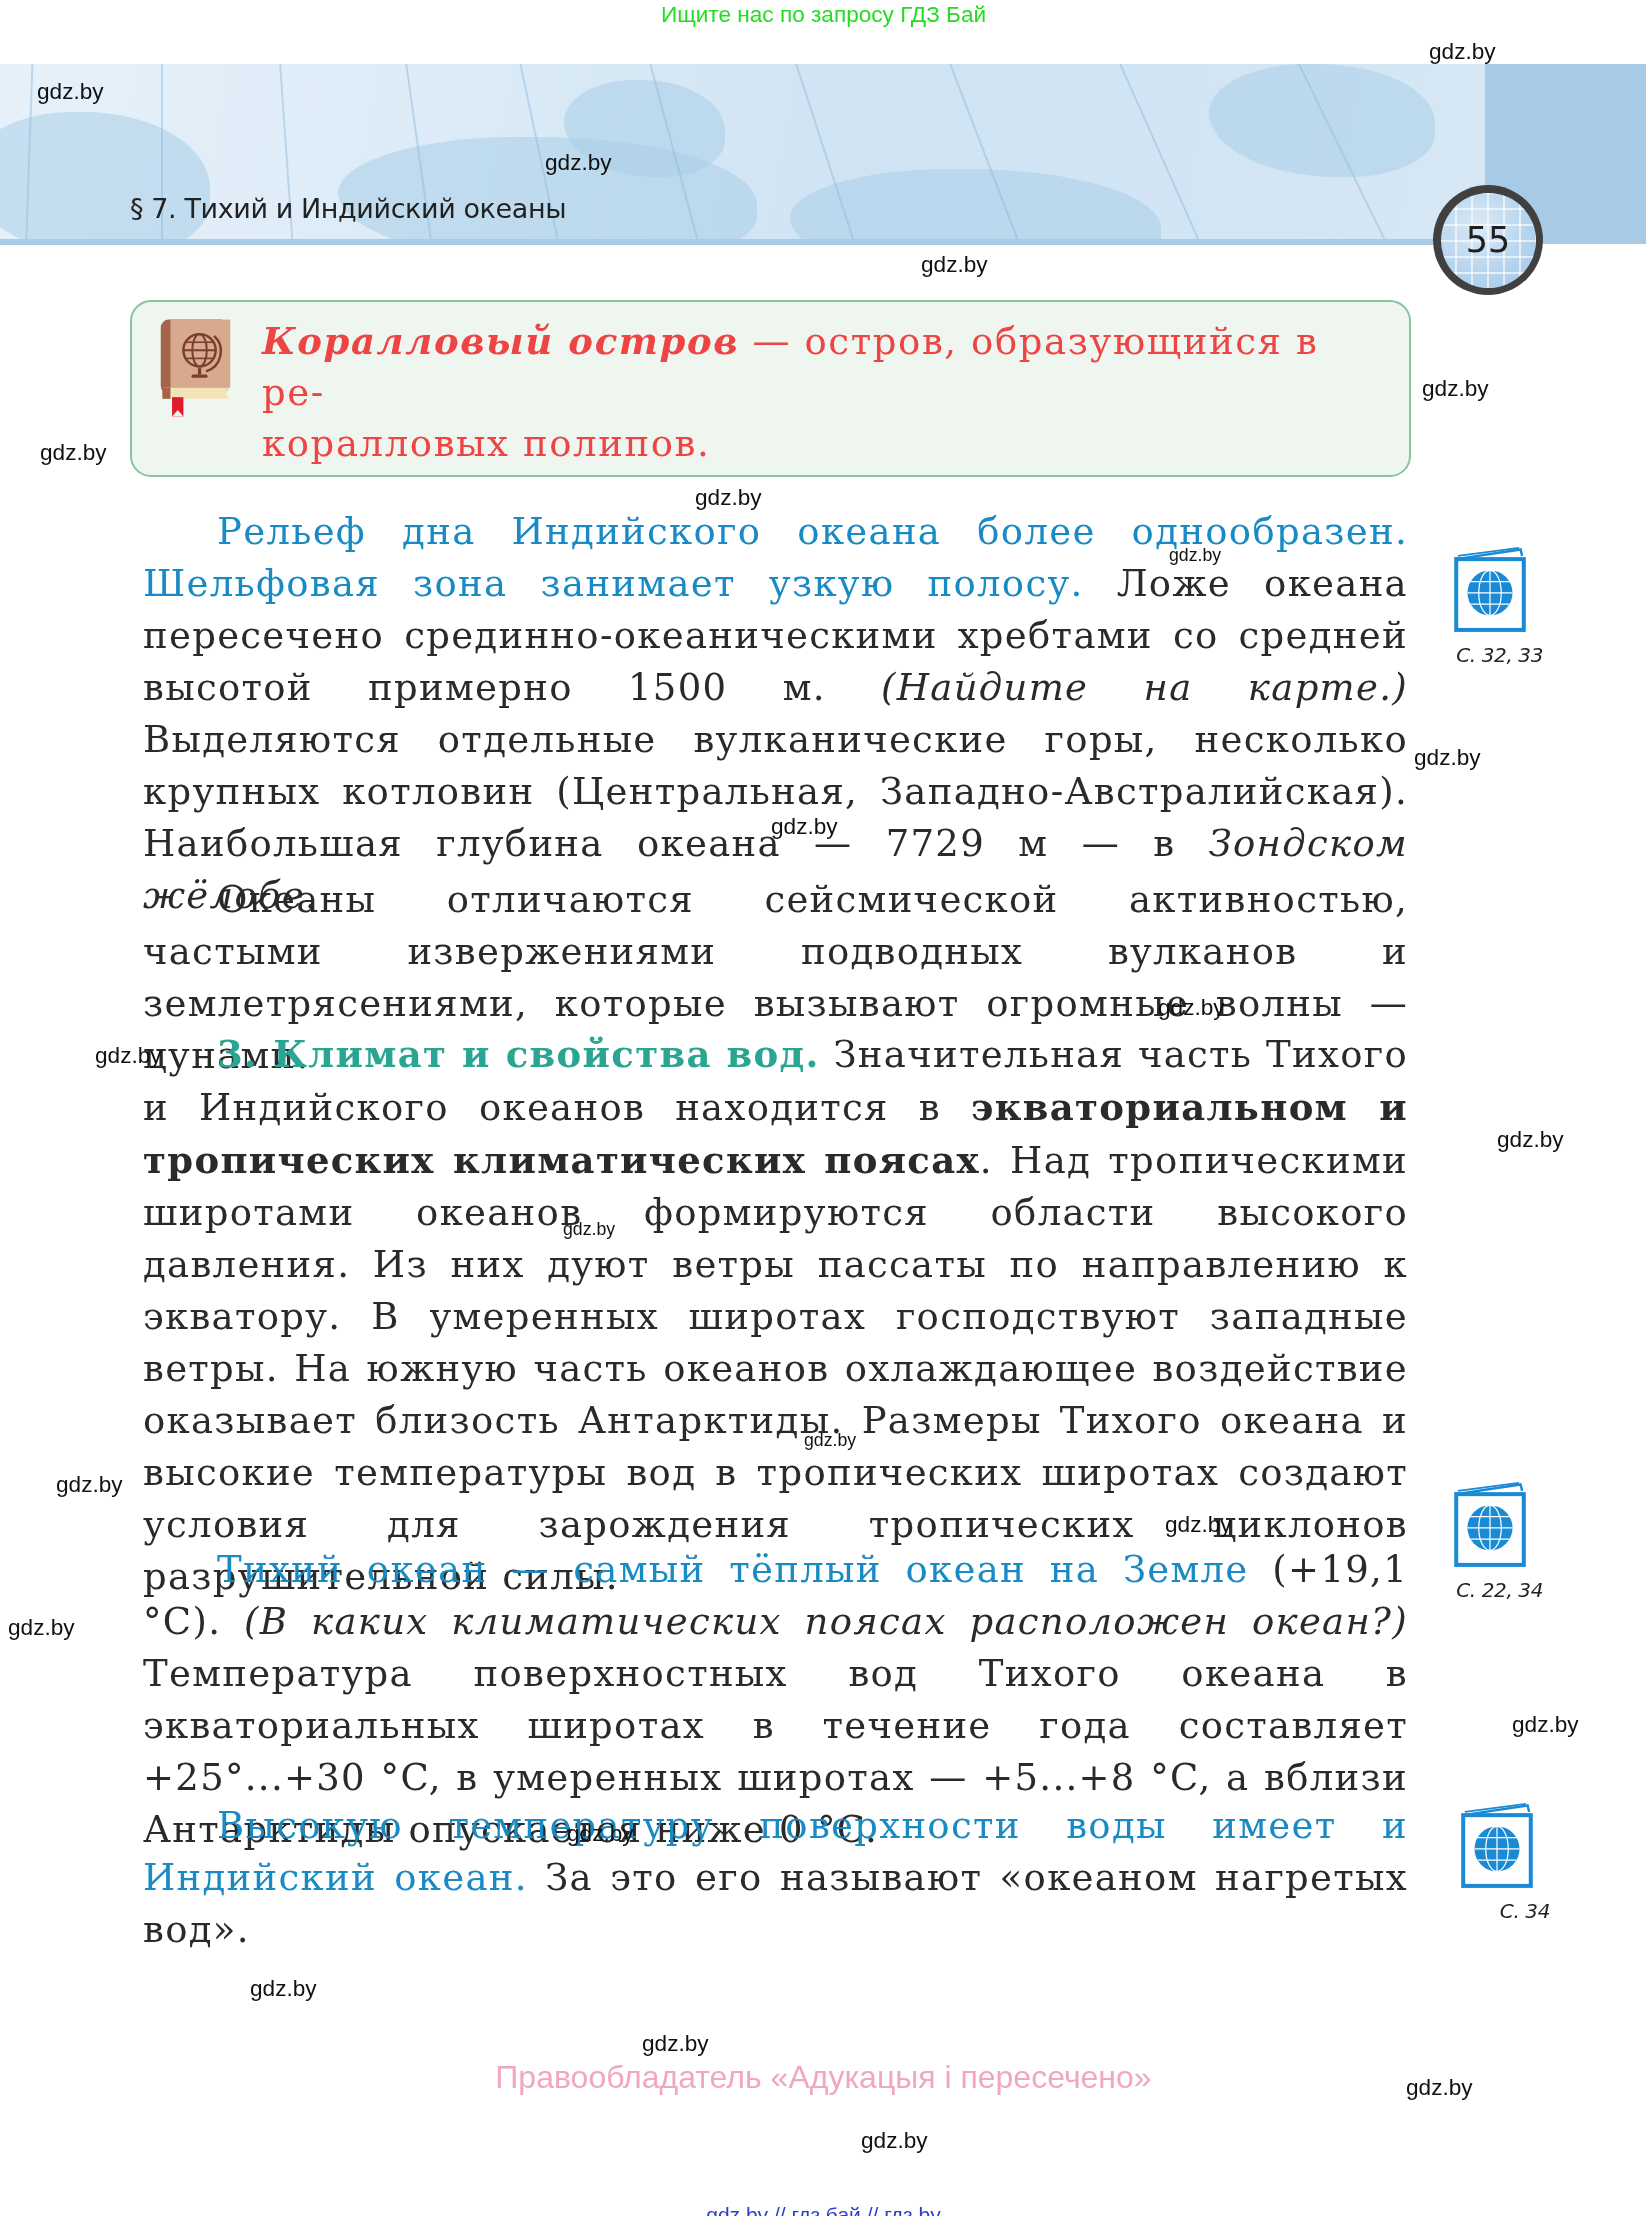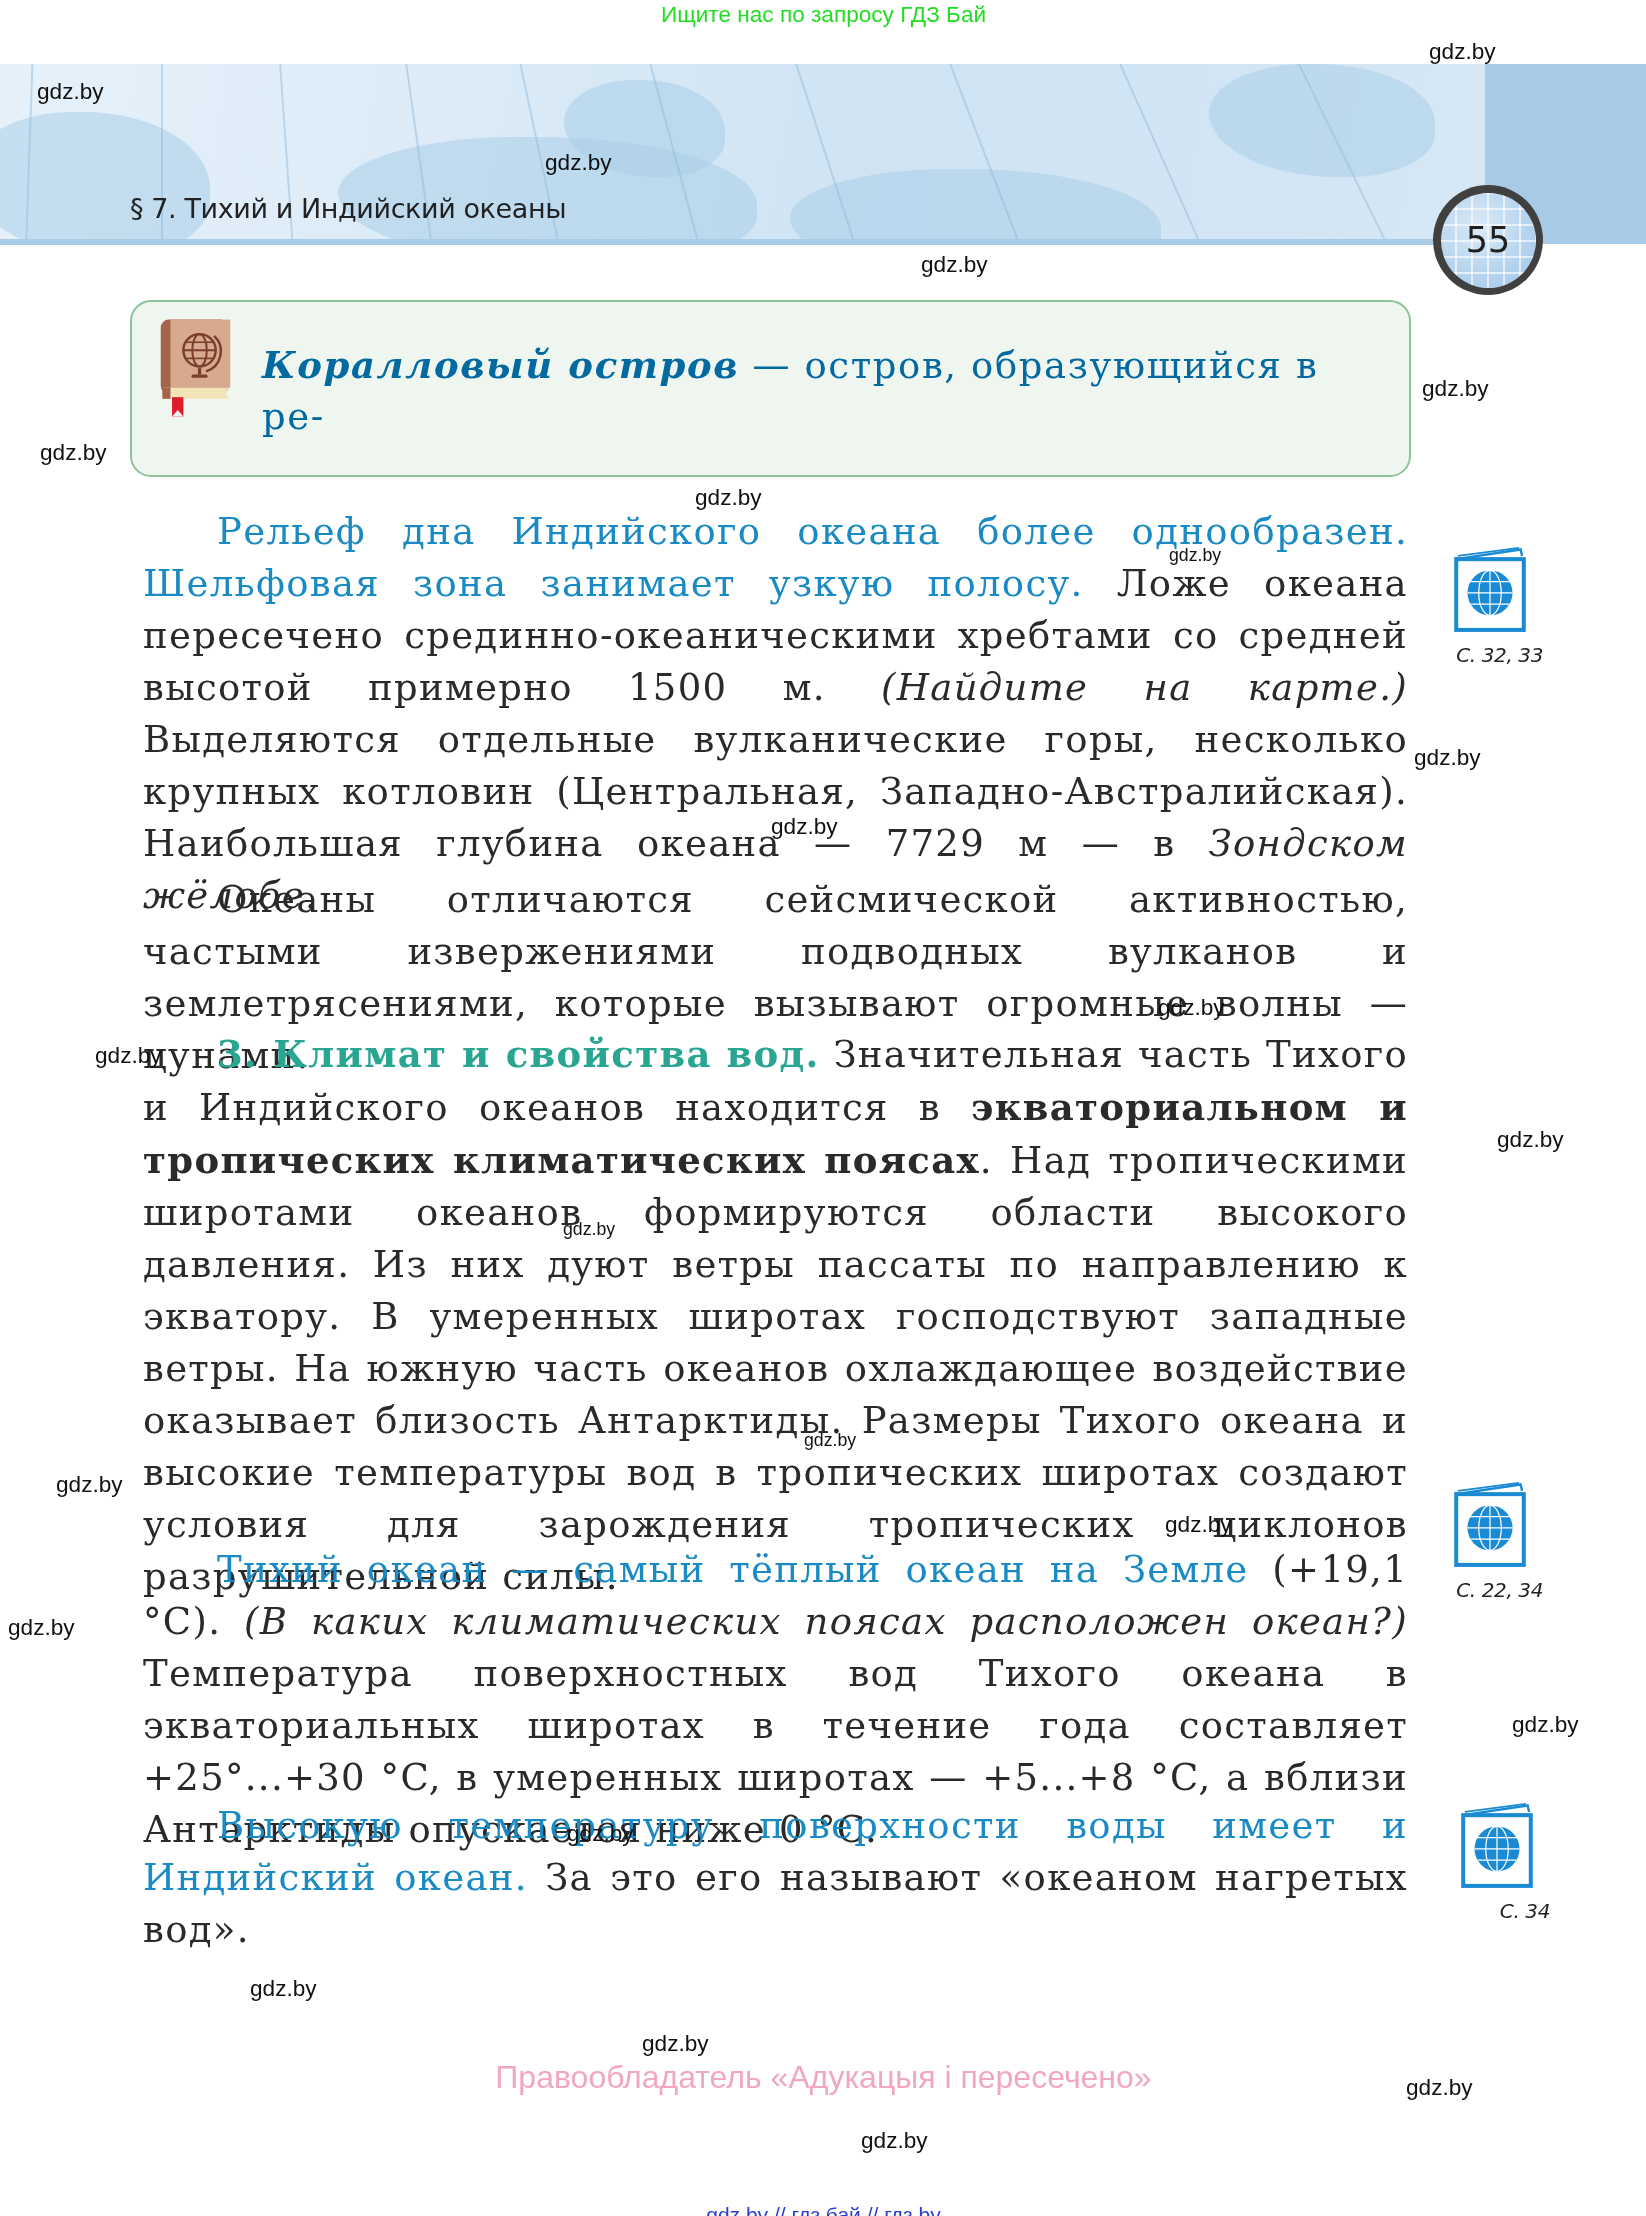--- a/index.html
+++ b/index.html
@@ -58,21 +58,21 @@
     font-family:"Liberation Sans", sans-serif; font-size:22.6px; color:#111; white-space:nowrap;
   }
   .wm.small { font-size:17.7px; }
   .def-box {
     left:130px; top:300px; width:1281px; height:177px;
     background:#eef6ef; border:2.4px solid #8bc49a; border-radius:21px; box-sizing:border-box;
   }
   .book-icon { left:159px; top:318px; width:73px; height:101px; }
   .def-text {
     left:262px; top:316px; width:1128px;
-    font-size:37px; line-height:51px; letter-spacing:1.6px; color:#0369a1;margin-top:24px;
+    font-size:37px; line-height:51px; letter-spacing:1.6px; color:#ef4444;
   }
   .def-text .term { font-style:italic; font-weight:bold; }
   .body-text {
     left:135px; width:1281px;
     font-size:37px; line-height:52px; letter-spacing:1.3px; text-align:justify; color:#2a2a2a;
   }
   .body-text p { margin:8px; }
   .indent { display:inline-block; width:74px; }
   .blue { color:#1a8ac4; }
   .teal { color:#2aa592; font-weight:bold; }
@@ -142,20 +142,21 @@
     <line x1="30" y1="40" x2="70" y2="40" stroke="#7a3f2c" stroke-width="2.5"></line>
     <line x1="33" y1="30" x2="67" y2="30" stroke="#7a3f2c" stroke-width="2"></line>
     <line x1="33" y1="50" x2="67" y2="50" stroke="#7a3f2c" stroke-width="2"></line>
     <path d="M68 22 A26 26 0 0 1 58 66" fill="none" stroke="#7a3f2c" stroke-width="3"></path>
     <rect x="48" y="62" width="4" height="8" fill="#7a3f2c"></rect>
     <rect x="40" y="70" width="20" height="4" rx="2" fill="#7a3f2c"></rect>
   </svg>
 </div>
 <div class="abs def-text">
   <div><span class="term">Коралловый остров</span><span> — остров, образующийся в ре-</span></div>
+  <div>коралловых полипов.</div>
 </div>
 
 <div class="abs body-text" style="top:498px;">
   <p><span class="indent"></span><span class="blue">Рельеф дна Индийского океана более однообразен. Шельфовая зона занимает узкую полосу.</span><span> Ложе океана пересечено срединно-океаническими хребтами со средней высотой примерно 1500 м. </span><span class="it">(Найдите на карте.)</span><span> Выделяются отдельные вулканические горы, несколько крупных котловин (Центральная, Западно-Австралийская). Наибольшая глубина океана — 7729 м — в </span><span class="it">Зондском жёлобе.</span></p>
 </div>
 
 <div class="abs body-text" style="top:866px;">
   <p><span class="indent"></span><span>Океаны отличаются сейсмической активностью, частыми извержениями подводных вулканов и землетрясениями, которые вызывают огромные волны — цунами.</span></p>
 </div>
 

